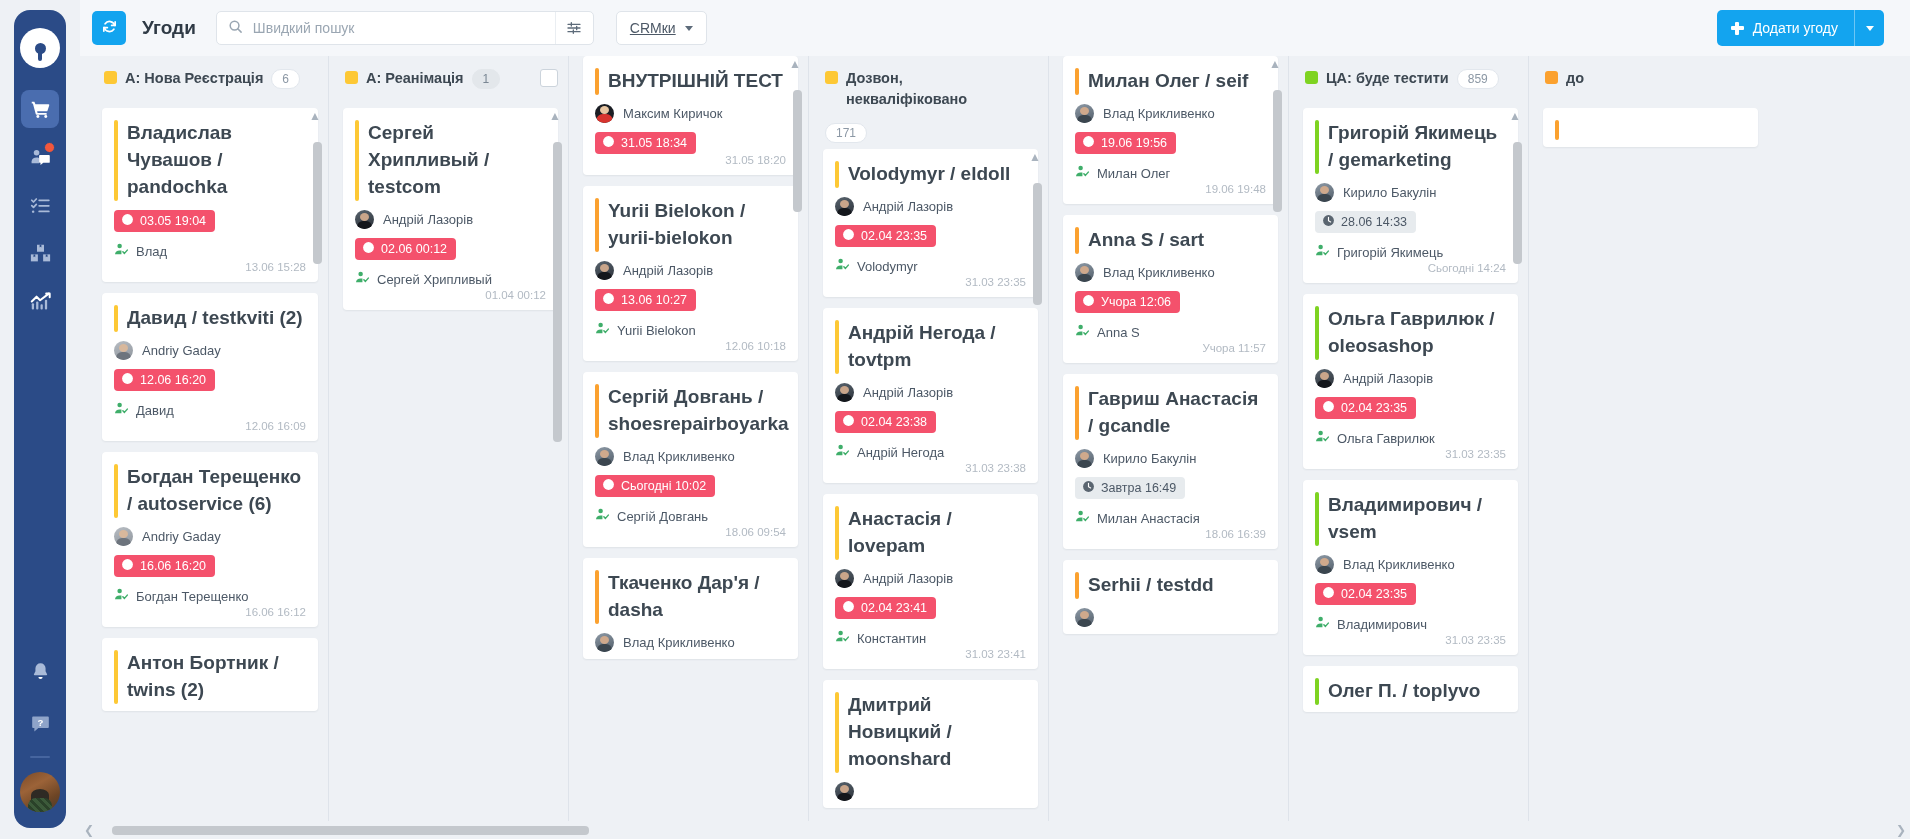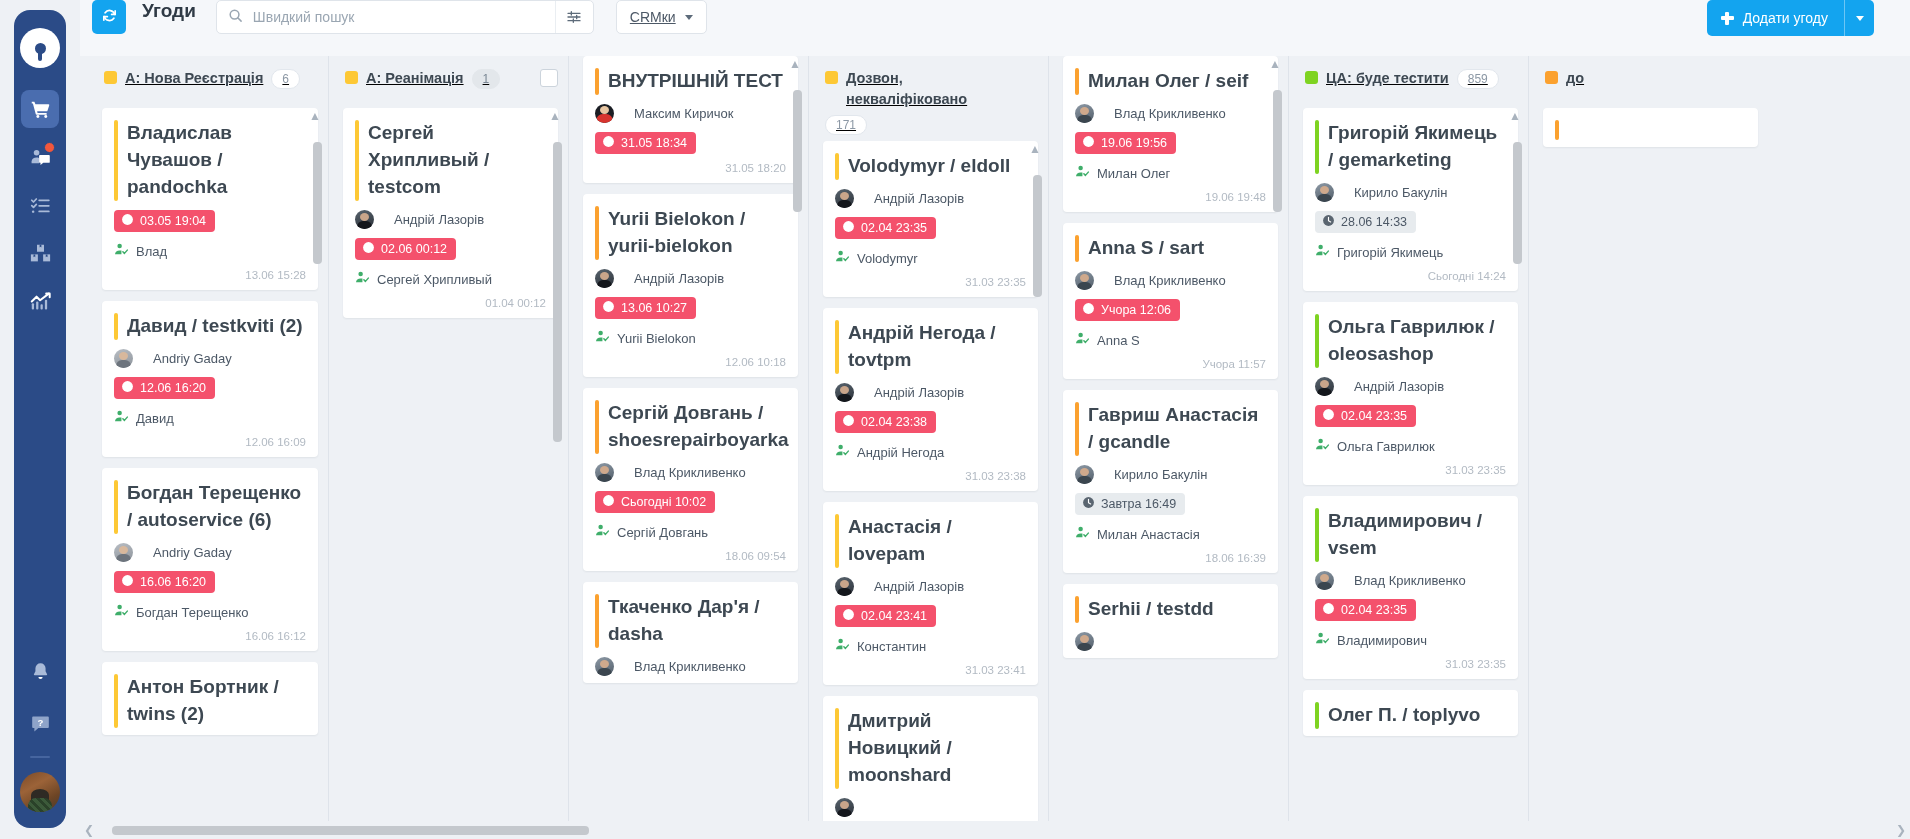--- a/index.html
+++ b/index.html
@@ -66,21 +66,21 @@
   .avatar-me:after {
     content:""; position:absolute; left:8px; bottom:0; width:24px; height:14px;
     border-radius:8px 8px 0 0;
     background: repeating-linear-gradient(45deg,#3c5a3a 0 3px,#2a4129 3px 6px);
   }
 
   
   .topbar {
     position: absolute; left: 80px; top: 0; right: 0; height: 56px;
     background: #f5f7fa;
-    display: flex; align-items: flex-start; padding: 0 36px 0 12px;
+    display: flex; align-items: center; padding: 0 26px 0 12px;
     z-index: 30;
   }
   .refresh-btn {
     width: 34px; height: 34px; border-radius: 5px; background: #13a4ef;
     display: flex; align-items: center; justify-content: center;
     cursor: pointer; flex: 0 0 auto;
   }
   .page-title {
     font-size: 19px; font-weight: bold; color: #2f3a45;
     margin-left: 16px; margin-right: 20px; white-space: nowrap;
@@ -147,21 +147,21 @@
   }
   .column {
     width: 240px; flex: 0 0 240px;
     height: 100%; position: relative;
     display: flex; flex-direction: column;
   }
   .column + .column { border-left: 1px solid #dee3ea; }
   .col-head {
     padding: 12px 10px 6px 16px;
     display: flex; align-items: flex-start; flex-wrap: wrap;
-    gap: 4px 8px; min-height: 52px; text-decoration: underline;
+    gap: 12px 8px; min-height: 52px;
   }
   .col-chip {
     width: 13px; height: 13px; border-radius: 3px; flex: 0 0 auto; margin-top: 3px;
   }
   .col-title {
     font-size: 14.5px; font-weight: bold; color: #3d4852;
     line-height: 1.45; max-width: 150px;
   }
   .col-count {
     font-size: 12px; color: #8c98a5; background: #fff;
@@ -197,21 +197,21 @@
   .card {
     background: #fff; border-radius: 4px; margin-bottom: 11px;
     padding: 12px 12px 7px 12px; position: relative; cursor: pointer;
     box-shadow: 0 1px 2px rgba(28,40,56,.07);
   }
   .card-title-row { display: flex; align-items: flex-start; gap: 9px; }
   .card-bar { width: 4px; border-radius: 2px; flex: 0 0 4px; align-self: stretch; min-height: 20px; }
   .card-title {
     font-size: 19px; font-weight: bold; color: #3d4852; line-height: 1.42;
   }
-  .card-row { display: flex; align-items: center; gap: 20px; margin-top: 9px; }
+  .card-row { display: flex; align-items: center; gap: 9px; margin-top: 9px; }
   .mini-av {
     width: 19px; height: 19px; border-radius: 50%; flex: 0 0 19px;
     overflow: hidden; position: relative;
   }
   .av-a { background: linear-gradient(160deg,#59646e,#2a3038); }
   .av-a:before { content:""; position:absolute; left:5px; top:3px; width:9px; height:8px; border-radius:50%; background:#c9a58a; }
   .av-a:after  { content:""; position:absolute; left:2px; bottom:0; width:15px; height:8px; border-radius:6px 6px 0 0; background:#14171c; }
   .av-b { background: linear-gradient(160deg,#b9bec4,#8c939b); }
   .av-b:before { content:""; position:absolute; left:5px; top:3px; width:9px; height:8px; border-radius:50%; background:#d8b89c; }
   .av-b:after  { content:""; position:absolute; left:2px; bottom:0; width:15px; height:8px; border-radius:6px 6px 0 0; background:#6d747d; }
@@ -227,21 +227,21 @@
     border-radius: 4px; padding: 3px 9px 3px 7px;
     font-size: 12.5px; margin-top: 9px; white-space: nowrap;
   }
   .time-badge.red { background: #f4516c; color: #fff; }
   .time-badge.grey { background: #e7ebee; color: #4c5866; }
   .clock { width: 13px; height: 13px; flex: 0 0 13px; }
   .contact-row { display: flex; align-items: center; gap: 7px; margin-top: 10px; }
   .contact-name { font-size: 13px; color: #4c5866; }
   .card-foot {
     text-align: right; font-size: 11.5px; color: #b2bac3;
-    margin-top: 8px; padding-bottom: 2px;
+    padding-bottom: 2px;
   }
 
   
   .hbar-track {
     position: absolute; left: 80px; right: 0; bottom: 0; height: 18px;
     background: #eef1f5; z-index: 35;
     display: flex; align-items: center;
   }
   .hbar-left, .hbar-right {
     width: 18px; height: 18px; display: flex; align-items: center;

